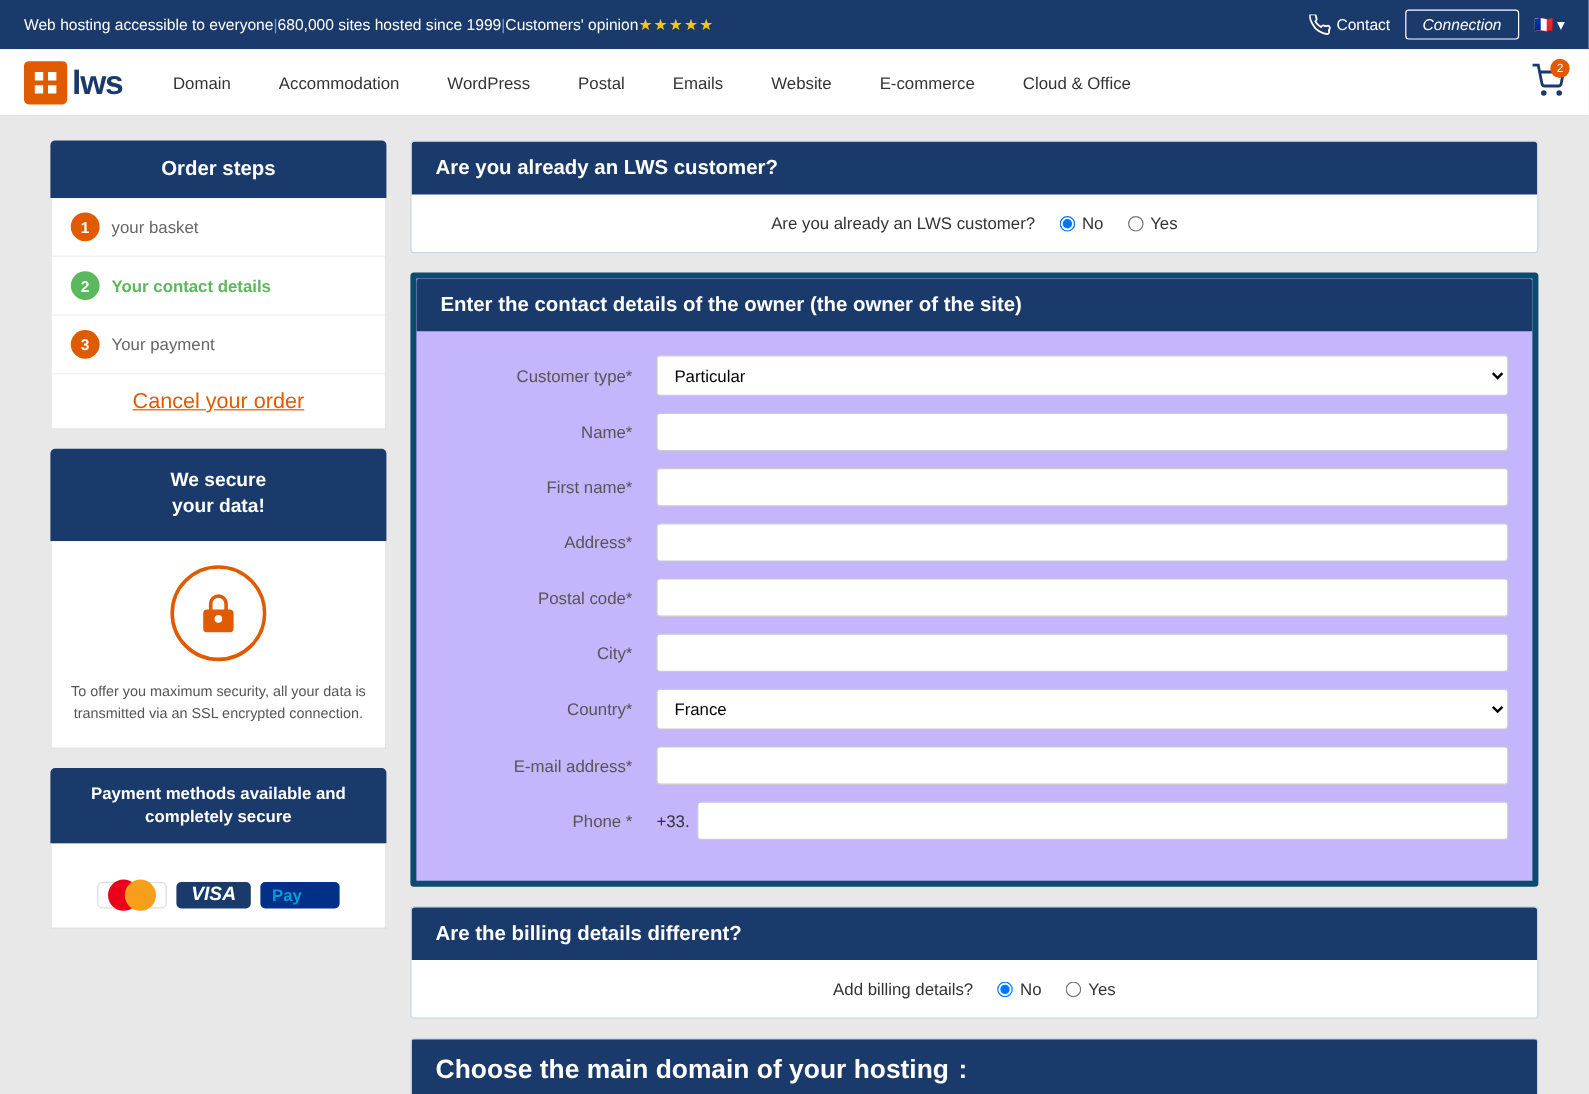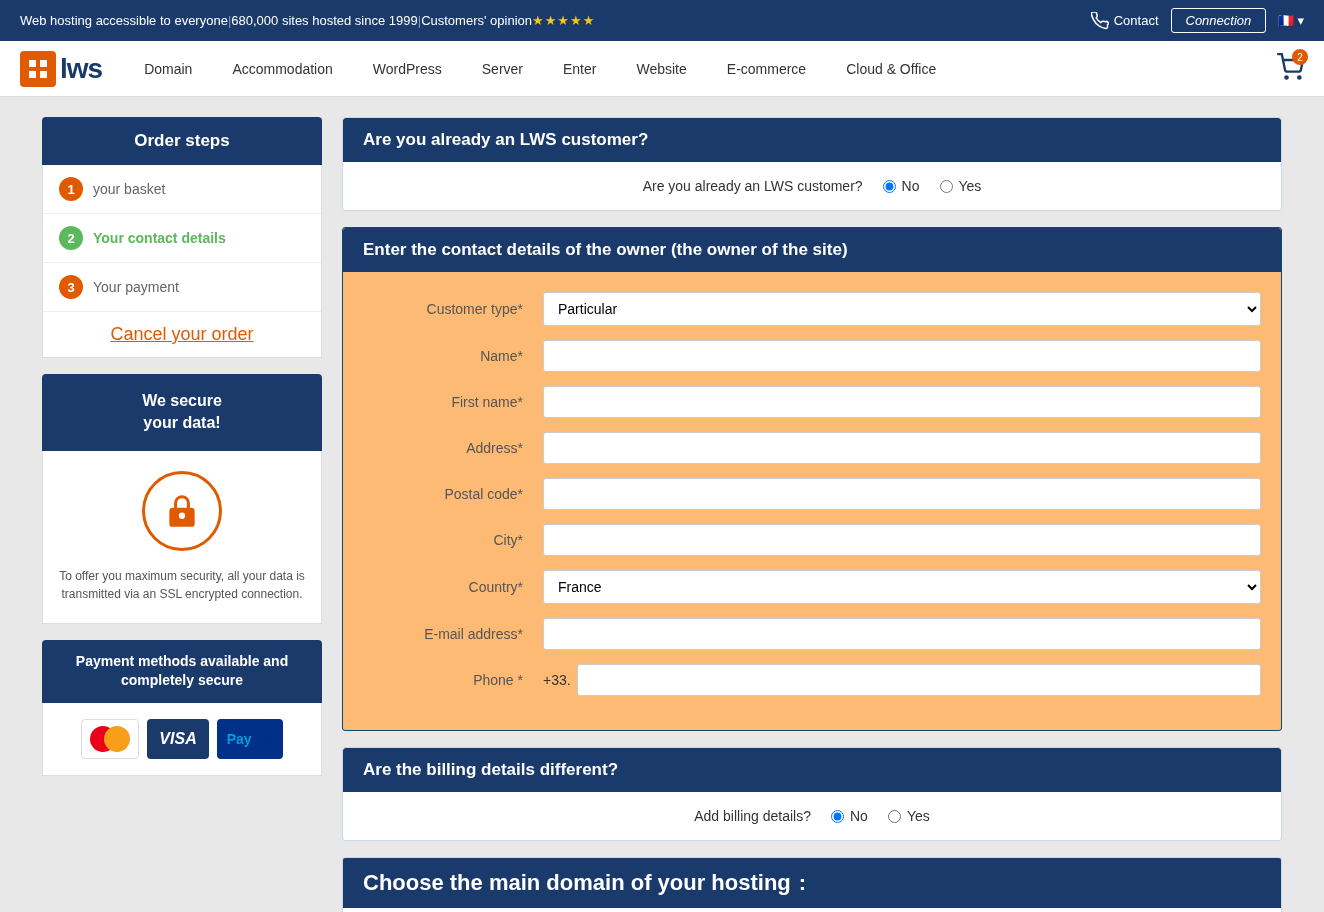--- a/index.html
+++ b/index.html
@@ -94,21 +94,21 @@
     .sidebar-secure { background: #1a3a6b; color: #fff; padding: 16px; text-align: center; margin-top: 16px; border-radius: 4px 4px 0 0; font-size: 16px; font-weight: bold; line-height: 1.4; }
     .sidebar-secure-body { background: #fff; border: 1px solid #ddd; border-top: none; padding: 20px 16px; text-align: center; }
     .lock-icon-wrapper {
       width: 80px; height: 80px; border-radius: 50%; border: 3px solid #e05a00;
       display: flex; align-items: center; justify-content: center; margin: 0 auto 16px;
     }
     .sidebar-secure-text { font-size: 12px; color: #555; line-height: 1.5; }
 
     .sidebar-payment { background: #1a3a6b; color: #fff; padding: 12px 0; text-align: center; margin-top: 16px; border-radius: 4px 4px 0 0; font-size: 14px; font-weight: bold; line-height: 1.4; }
     .sidebar-payment-body { background: #fff; border: 1px solid #ddd; border-top: none; padding: 16px; display: flex; align-items: center; justify-content: center; gap: 8px; }
-    .payment-card { height: 40px; border-radius: 4px; display: flex; align-items: center; justify-content: center; font-size: 11px; font-weight: bold; padding: 0 8px; }
+    .payment-card { height: 22px; border-radius: 4px; display: flex; align-items: center; justify-content: center; font-size: 11px; font-weight: bold; padding: 0 8px; margin-top: 16px; }
     .mastercard { background: #fff; border: 1px solid #ddd; }
     .visa-card { background: #1a3a6b; color: #fff; font-style: italic; font-size: 16px; font-weight: bold; padding: 4px 12px; }
     .paypal-card { background: #003087; color: #009cde; font-size: 14px; font-weight: bold; padding: 4px 10px; border-radius: 4px; }
 
     
     .main-content { flex: 1; }
     .section-header {
       background: #1a3a6b;
       color: #fff;
       padding: 12px 20px;
@@ -117,21 +117,21 @@
       border-radius: 3px 3px 0 0;
     }
 
     
     .customer-check { background: #fff; border: 1px solid #c8d8e8; margin-bottom: 16px; border-radius: 3px; overflow: hidden; }
     .customer-check-body { padding: 16px 20px; display: flex; align-items: center; justify-content: center; gap: 20px; }
     .radio-group { display: flex; align-items: center; gap: 6px; }
     .radio-group label { font-size: 14px; color: #333; cursor: pointer; }
 
     
-    .form-section { background: #fdba74; border: 1px solid #0c4a6e; margin-bottom: 16px; border-radius: 3px; overflow: hidden; }
+    .form-section { background: #c4b5fd; border: 5px solid #0c4a6e; margin-bottom: 16px; border-radius: 3px; overflow: hidden; }
     .form-body { padding: 20px; }
     .form-row { display: flex; align-items: center; margin-bottom: 14px; }
     .form-label { width: 180px; text-align: right; padding-right: 20px; font-size: 14px; color: #555; flex-shrink: 0; }
     .form-input { flex: 1; padding: 7px 10px; border: 1px solid #ccc; border-radius: 3px; font-size: 14px; outline: none; }
     .form-select { flex: 1; padding: 7px 10px; border: 1px solid #ccc; border-radius: 3px; font-size: 14px; background: #fff; cursor: pointer; }
     .phone-group { display: flex; align-items: center; flex: 1; gap: 6px; justify-content: flex-end; }
     .phone-prefix { font-size: 14px; color: #333; }
 
     
     .billing-section { background: #fff; border: 1px solid #c8d8e8; margin-bottom: 16px; border-radius: 3px; overflow: hidden; }
@@ -178,22 +178,22 @@
       <svg viewBox="0 0 24 24" fill="white">
           <path d="M3 3h7v7H3zM14 3h7v7h-7zM3 14h7v7H3zM14 14h7v7h-7z"></path>
         </svg>
     </div>
     <span class="logo-text">lws</span>
   </div>
   <div class="nav-links">
     <a class="nav-link">Domain</a>
     <a class="nav-link">Accommodation</a>
     <a class="nav-link">WordPress</a>
-    <a class="nav-link">Server</a>
-    <a class="nav-link">Enter</a>
+    <a class="nav-link">Postal</a>
+    <a class="nav-link">Emails</a>
     <a class="nav-link">Website</a>
     <a class="nav-link">E-commerce</a>
     <a class="nav-link">Cloud &amp; Office</a>
   </div>
   <div class="cart-icon">
     <svg viewBox="0 0 24 24" fill="none" stroke="#1a3a6b" stroke-width="2">
       <circle cx="9" cy="21" r="1"></circle>
         <circle cx="20" cy="21" r="1"></circle>
       <path d="M1 1h4l2.68 13.39a2 2 0 002 1.61h9.72a2 2 0 002-1.61L23 6H6"></path>
     </svg>

